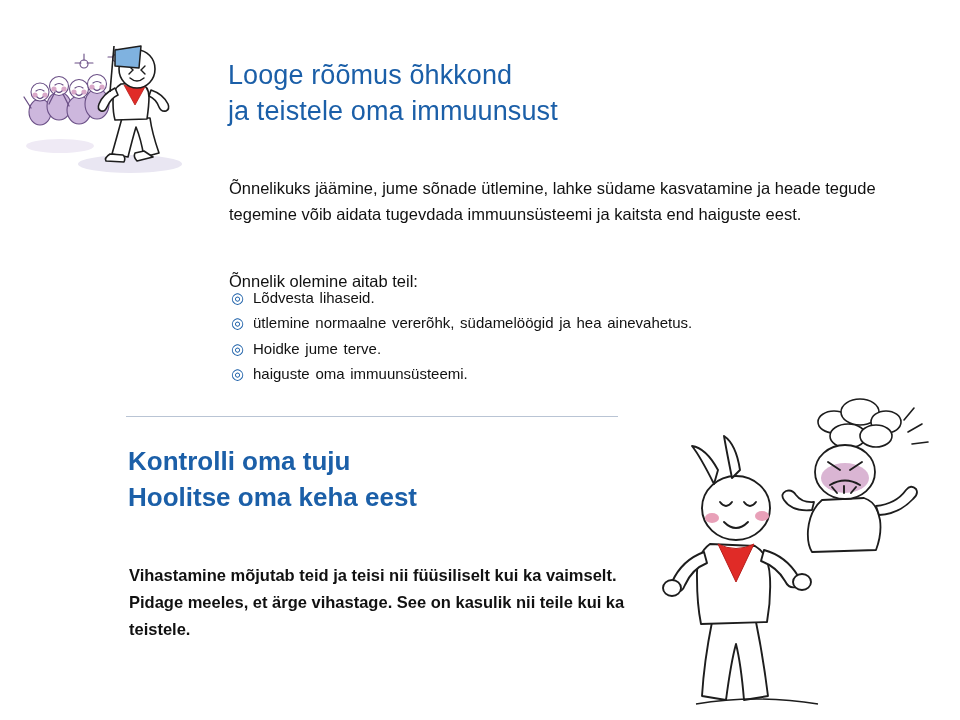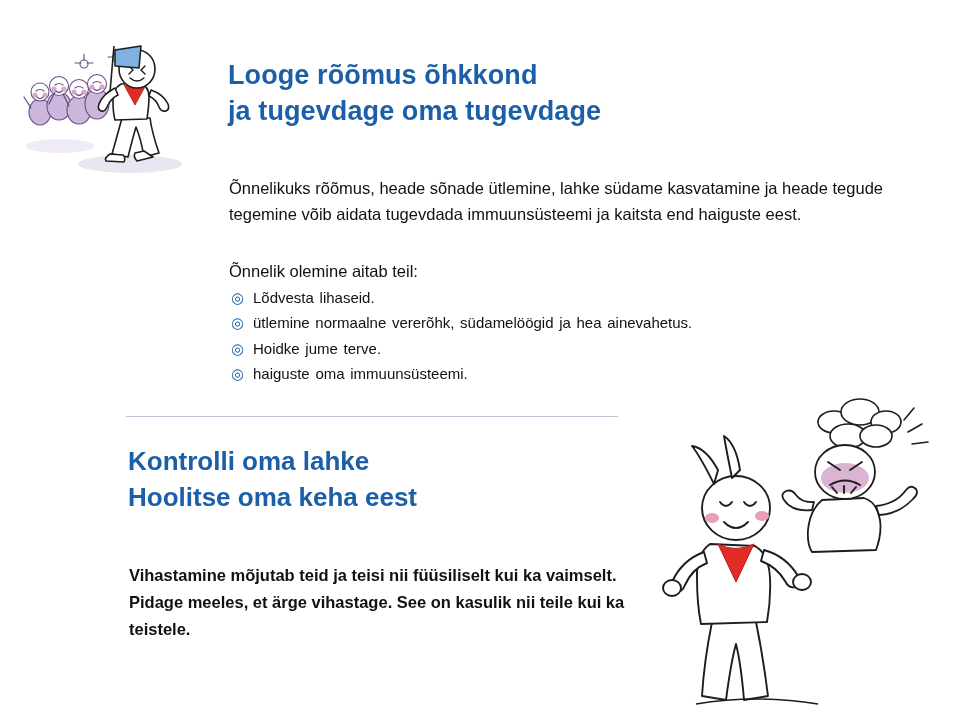--- a/index.html
+++ b/index.html
@@ -28,38 +28,38 @@
     top: 26px;
     width: 200px;
     height: 150px;
   }
   .sec1-title {
     position: absolute;
     left: 228px;
     top: 58px;
     width: 620px;
     font-size: 27px;
-    font-weight: bold;
+    font-weight: normal;
     color: #1b5fa8;
     line-height: 1.33;
     letter-spacing: 0.1px;
   }
   .sec1-body {
     position: absolute;
     left: 229px;
     top: 158px;
     width: 660px;
     font-size: 16.5px;
     line-height: 1.62;
     color: #111111;
   }
   .sec1-lead {
     position: absolute;
     left: 229px;
-    top: 259px;
+    top: 269px;
     width: 660px;
     font-size: 16.5px;
     line-height: 1.5;
     color: #111111;
   }
   .bullets {
     position: absolute;
     left: 231px;
     top: 286px;
     width: 680px;
@@ -211,24 +211,24 @@
 
       <g stroke="#1d1d1d" stroke-width="1.5" fill="#7fb2e0" stroke-linejoin="round">
         <path d="M97 24 l26 -4 l-2 22 l-24 -2z"></path>
       </g>
       <line x1="96" y1="20" x2="92" y2="66" stroke="#1d1d1d" stroke-width="1.6"></line>
     </svg>
   </div>
 
   <div class="sec1-title">
     <div>Looge rõõmus õhkkond</div>
-    <div>ja tugevdage oma tugevdage</div>
+    <div>ja teistele oma immuunsust</div>
   </div>
 
-  <p class="sec1-body">Õnnelikuks rõõmus, heade sõnade ütlemine, lahke südame kasvatamine ja heade tegude tegemine võib aidata tugevdada immuunsüsteemi ja kaitsta end haiguste eest.</p>
+  <p class="sec1-body">Õnnelikuks jäämine, jume sõnade ütlemine, lahke südame kasvatamine ja heade tegude tegemine võib aidata tugevdada immuunsüsteemi ja kaitsta end haiguste eest.</p>
 
   <div class="sec1-lead">Õnnelik olemine aitab teil:</div>
 
   <ul class="bullets">
     <li>
       <span class="bul">◎</span>
       <span class="btxt">Lõdvesta lihaseid.</span>
     </li>
     <li>
       <span class="bul">◎</span>
@@ -240,21 +240,21 @@
     </li>
     <li>
       <span class="bul">◎</span>
       <span class="btxt">haiguste  oma  immuunsüsteemi.</span>
     </li>
   </ul>
 
   <div class="divider"></div>
 
   <div class="sec2-title">
-    <div>Kontrolli oma lahke</div>
+    <div>Kontrolli oma tuju</div>
     <div>Hoolitse oma keha eest</div>
   </div>
 
   <p class="sec2-body">Vihastamine mõjutab teid ja teisi nii füüsiliselt kui ka vaimselt. Pidage meeles, et ärge vihastage. See on kasulik nii teile kui ka teistele.</p>
 
   <div class="illo-bottom">
     <svg viewBox="0 0 316 320" width="316" height="320" aria-hidden="true">
 
       <g fill="#ffffff" stroke="#1d1d1d" stroke-width="1.6">
         <ellipse cx="198" cy="30" rx="16" ry="11"></ellipse>

